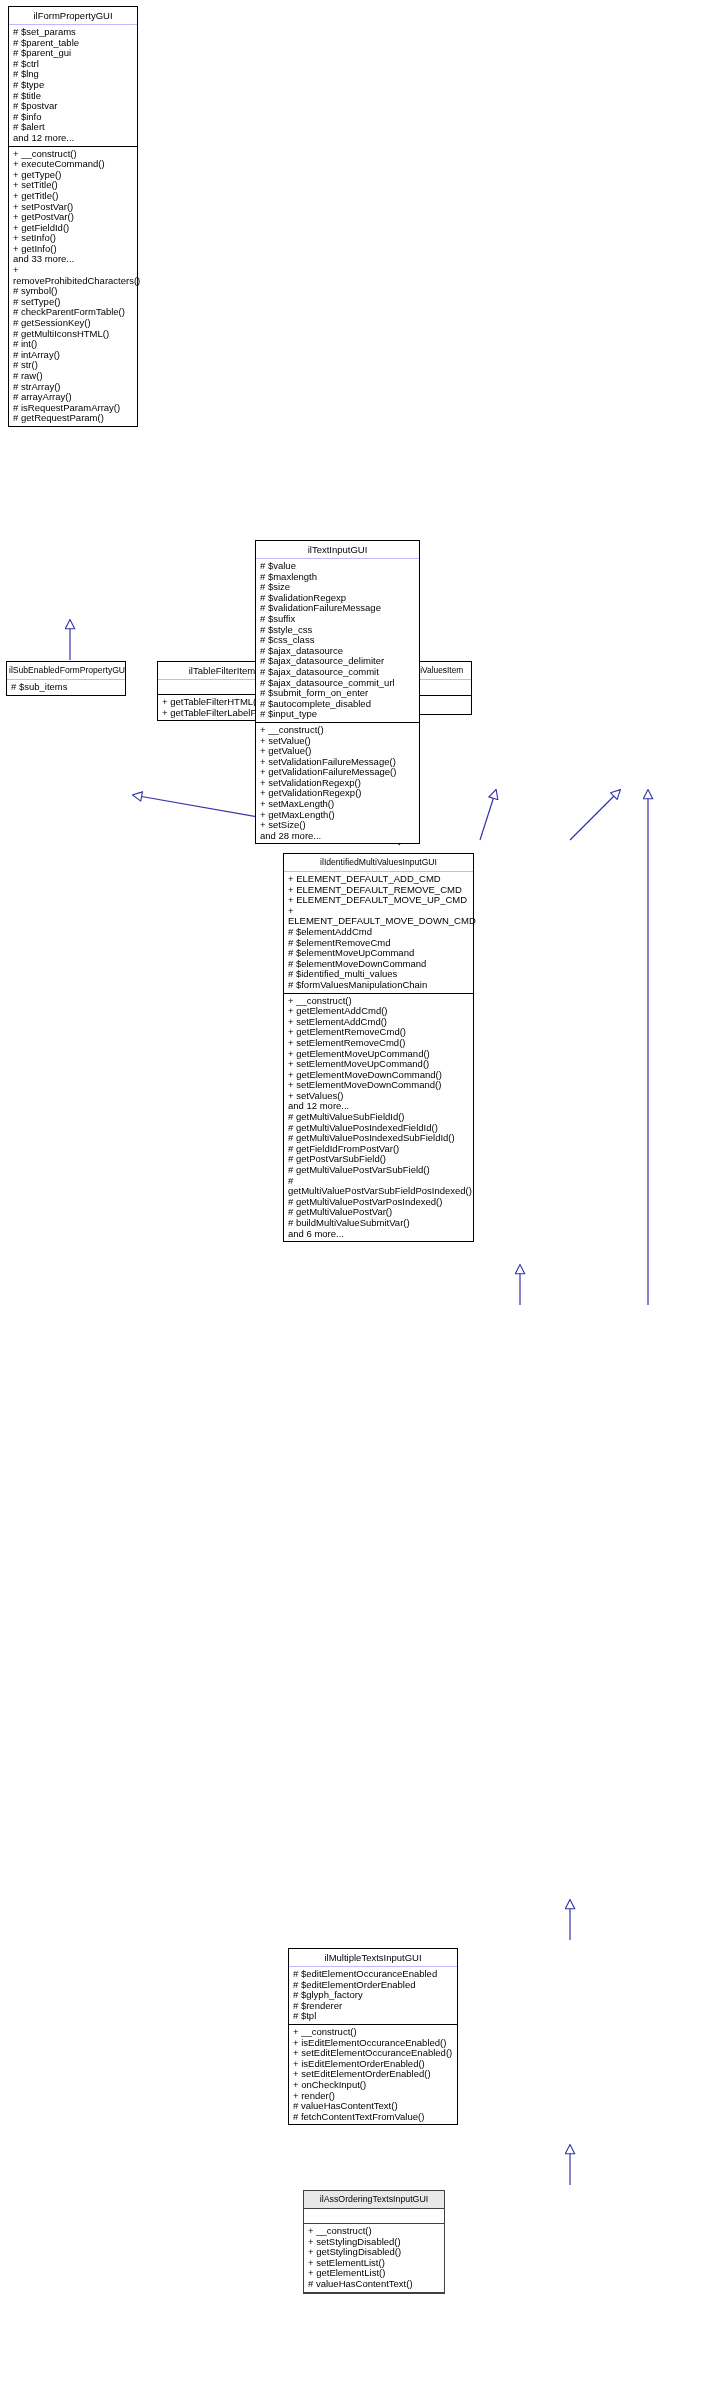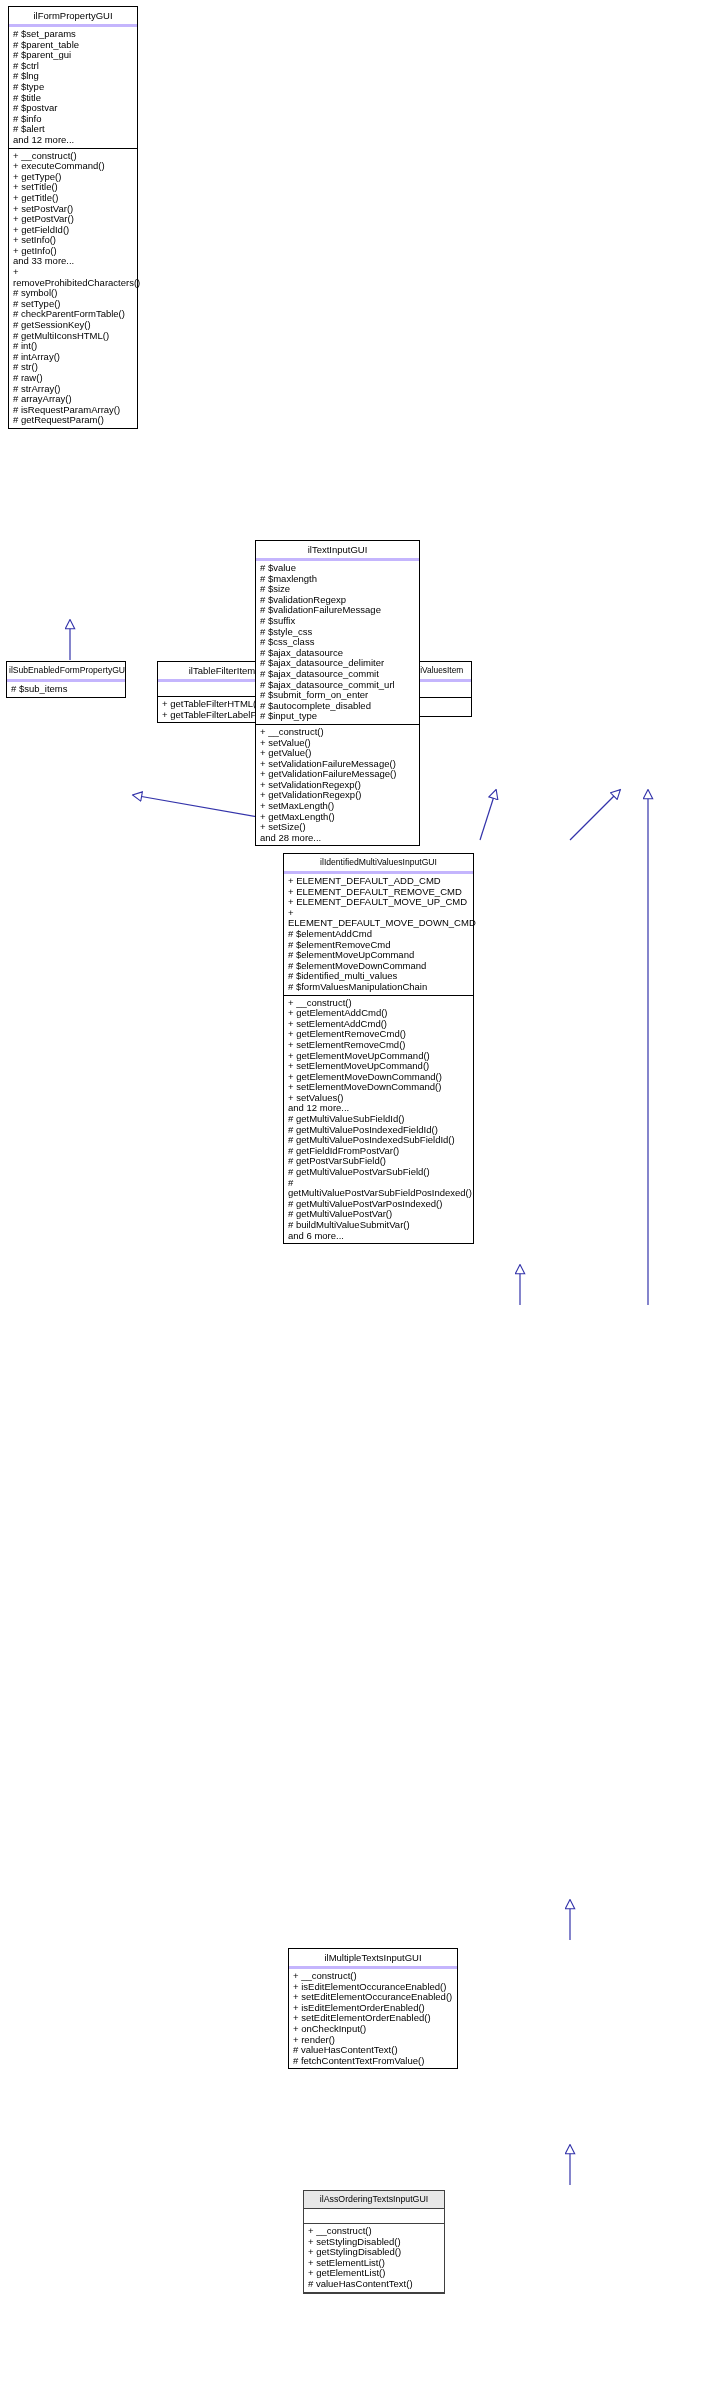--- a/index.html
+++ b/index.html
@@ -31,21 +31,21 @@
     line-height:10.6px;
     z-index:5;
   }
   .uml-class.current{
     border:1px solid #404040;
     background:#e8e8e8;
   }
   .uml-title{
     text-align:center;
     padding:3px 2px 3px 2px;
-    border-bottom:3px solid #c4b5fd;
+    border-bottom:1px solid #c4b5fd;
     font-size:9.5px;
     line-height:11px;
     white-space:nowrap;
     overflow:hidden;
   }
   .uml-class.current .uml-title{
     border-bottom:1px solid #404040;
     background:#e8e8e8;
   }
   .uml-compartment{
@@ -263,20 +263,27 @@
       <div class="uml-row"># getMultiValuePostVarPosIndexed()</div>
       <div class="uml-row"># getMultiValuePostVar()</div>
       <div class="uml-row"># buildMultiValueSubmitVar()</div>
       <div class="uml-row">and 6 more...</div>
     </div>
   </div>
 
   <div class="uml-class" style="left:288px; top:1948px; width:170px;">
     <div class="uml-title">ilMultipleTextsInputGUI</div>
     <div class="uml-compartment">
+      <div class="uml-row"># $editElementOccuranceEnabled</div>
+      <div class="uml-row"># $editElementOrderEnabled</div>
+      <div class="uml-row"># $glyph_factory</div>
+      <div class="uml-row"># $renderer</div>
+      <div class="uml-row"># $tpl</div>
+    </div>
+    <div class="uml-compartment">
       <div class="uml-row">+ __construct()</div>
       <div class="uml-row">+ isEditElementOccuranceEnabled()</div>
       <div class="uml-row">+ setEditElementOccuranceEnabled()</div>
       <div class="uml-row">+ isEditElementOrderEnabled()</div>
       <div class="uml-row">+ setEditElementOrderEnabled()</div>
       <div class="uml-row">+ onCheckInput()</div>
       <div class="uml-row">+ render()</div>
       <div class="uml-row"># valueHasContentText()</div>
       <div class="uml-row"># fetchContentTextFromValue()</div>
     </div>

